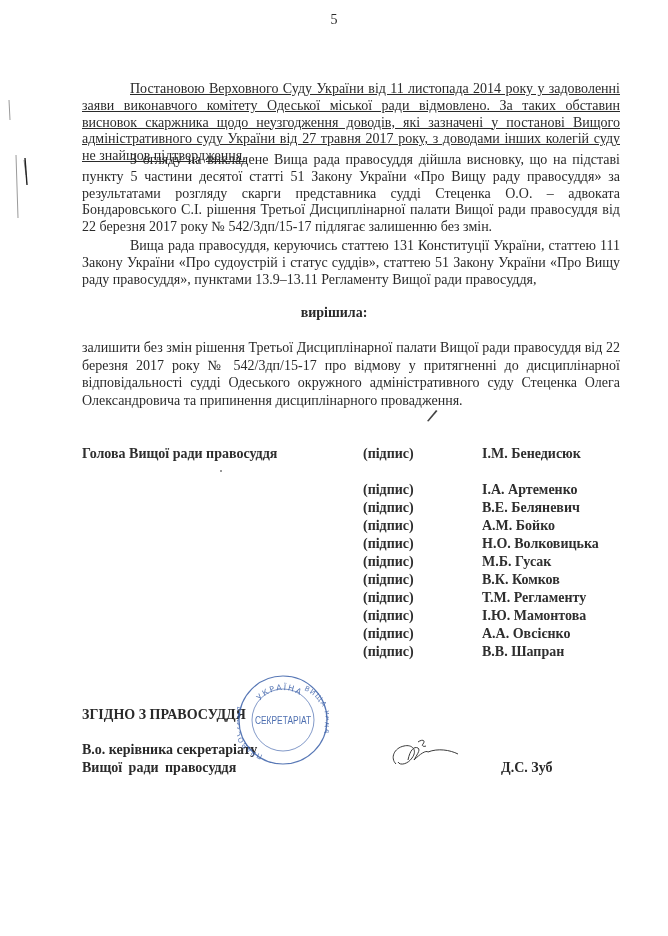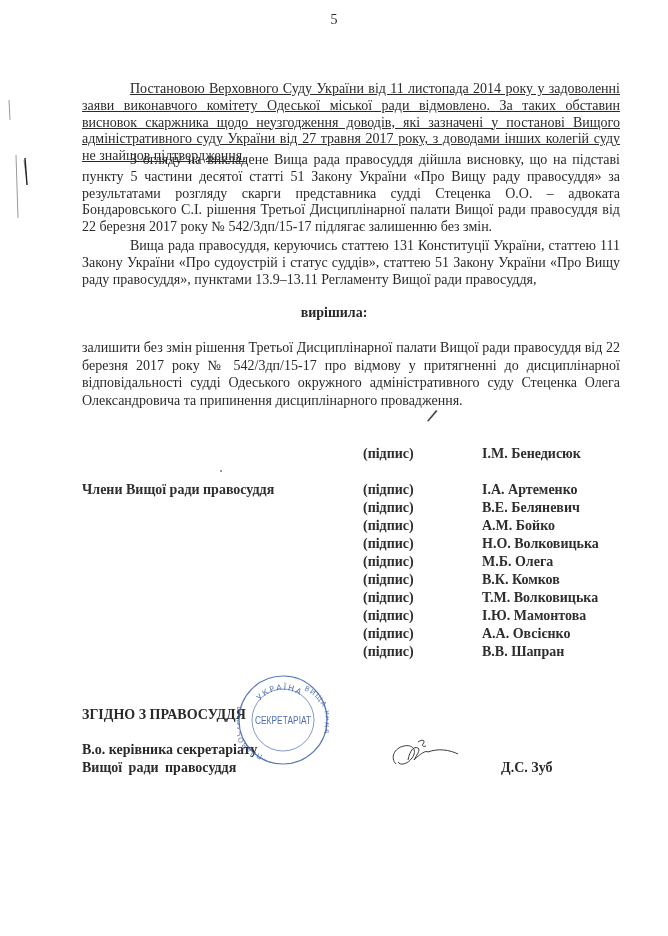--- a/index.html
+++ b/index.html
@@ -72,53 +72,53 @@
 
 <div class="decided">вирішила:</div>
 
 <div class="resolution">залишити без змін рішення Третьої Дисциплінарної палати Вищої ради правосуддя від 22 березня 2017 року № 542/3дп/15-17 про відмову у притягненні до дисциплінарної відповідальності судді Одеського окружного адміністративного суду Стеценка Олега Олександровича та припинення дисциплінарного провадження.</div>
 
 <svg class="pen-mark" viewBox="0 0 14 14">
   <path d="M2 13 L11 2 L12.5 3 L3.5 13.5 Z" fill="#444"></path>
 </svg>
 
 <div class="sig-row" style="top:446px;">
+  <span class="role">Голова Вищої ради правосуддя</span>
   <span class="signed">(підпис)</span>
   <span class="name">І.М. Бенедисюк</span>
 </div>
 <div class="dot" style="left:220px; top:470px;"></div>
 
 <div class="sig-row" style="top:482px;">
-  <span class="role">Члени Вищої ради правосуддя</span>
   <span class="signed">(підпис)</span>
   <span class="name">І.А. Артеменко</span>
 </div>
 <div class="sig-row" style="top:500px;">
   <span class="signed">(підпис)</span>
   <span class="name">В.Е. Беляневич</span>
 </div>
 <div class="sig-row" style="top:518px;">
   <span class="signed">(підпис)</span>
   <span class="name">А.М. Бойко</span>
 </div>
 <div class="sig-row" style="top:536px;">
   <span class="signed">(підпис)</span>
   <span class="name">Н.О. Волковицька</span>
 </div>
 <div class="sig-row" style="top:554px;">
   <span class="signed">(підпис)</span>
-  <span class="name">М.Б. Олега</span>
+  <span class="name">М.Б. Гусак</span>
 </div>
 <div class="sig-row" style="top:572px;">
   <span class="signed">(підпис)</span>
   <span class="name">В.К. Комков</span>
 </div>
 <div class="sig-row" style="top:590px;">
   <span class="signed">(підпис)</span>
-  <span class="name">Т.М. Волковицька</span>
+  <span class="name">Т.М. Регламенту</span>
 </div>
 <div class="sig-row" style="top:608px;">
   <span class="signed">(підпис)</span>
   <span class="name">І.Ю. Мамонтова</span>
 </div>
 <div class="sig-row" style="top:626px;">
   <span class="signed">(підпис)</span>
   <span class="name">А.А. Овсієнко</span>
 </div>
 <div class="sig-row" style="top:644px;">

